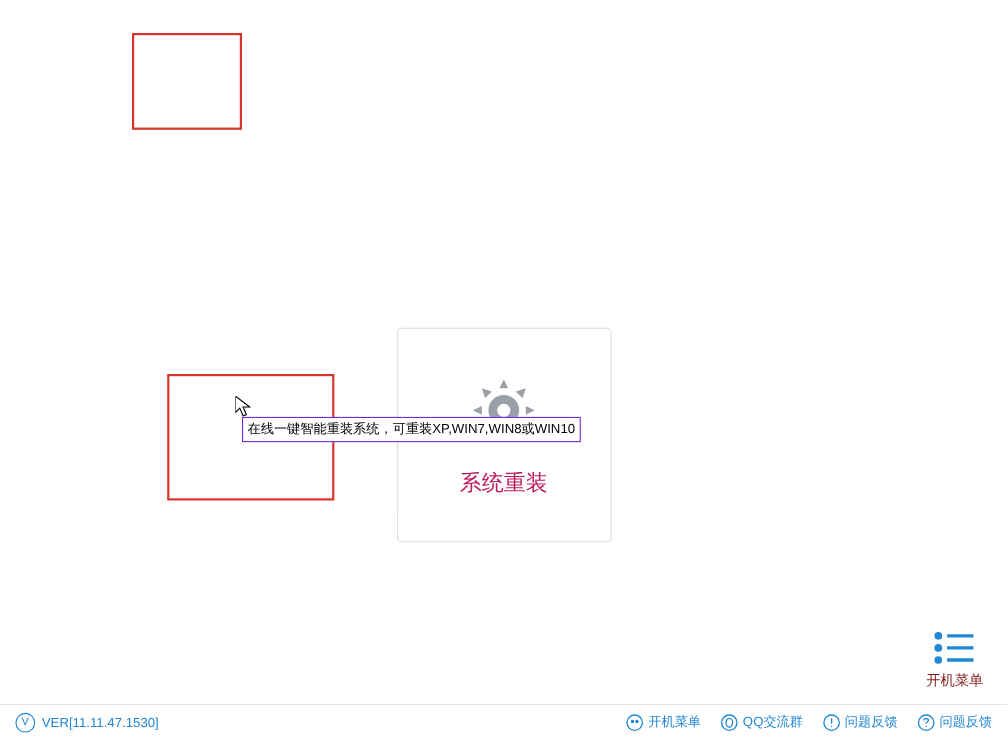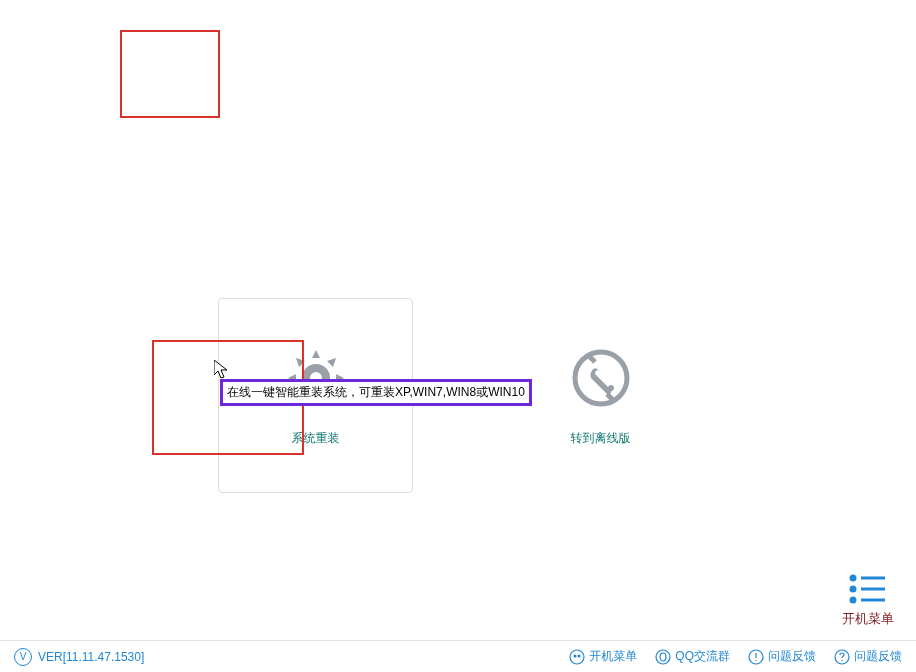--- a/index.html
+++ b/index.html
@@ -27,26 +27,26 @@
 .logo-text { display: flex; flex-direction: column; align-items: flex-end; }
 .logo-text .main { font-size: 26px; font-weight: bold; letter-spacing: 2px; }
 .logo-text .sub { font-size: 14px; letter-spacing: 6px; }
 .logo-circle { width: 66px; height: 66px; border: 2px solid #fff; border-radius: 50%; display: flex; align-items: center; justify-content: center; }
 
 .main { width: 100%; position: relative; padding-top: 170px; display: flex; justify-content: center; gap: 90px; }
 
 .card { width: 195px; height: 195px; border: 1px solid #ddd; border-radius: 4px; display: flex; flex-direction: column; align-items: center; justify-content: center; gap: 18px; cursor: pointer; position: relative; }
 .card.no-border { border: none; }
 .card-icon { width: 68px; height: 68px; display: flex; align-items: center; justify-content: center; color: #7f8691; }
-.card-label { font-size: 12px; color: #0f766e; }
+.card-label { font-size: 20px; color: #be185d; }
 
 .red-box { position: absolute; border: 2px solid #d9332c; pointer-events: none; }
 .red-box.inner { left: 152px; top: 340px; width: 152px; height: 115px; }
 
-.tooltip { position: absolute; left: 220px; top: 379px; background: #fff; border: 3px solid #6d28d9; padding: 2px 4px; font-size: 12px; white-space: nowrap; z-index: 10; }
+.tooltip { position: absolute; left: 220px; top: 379px; background: #fff; border: 1px solid #6d28d9; padding: 2px 4px; font-size: 12px; white-space: nowrap; z-index: 10; }
 
 .boot-menu { position: absolute; right: 22px; bottom: 44px; display: flex; flex-direction: column; align-items: center; gap: 6px; color: #7f1d1d; cursor: pointer; }
 .boot-menu-icon { width: 38px; height: 30px; }
 .boot-menu-label { font-size: 13px; }
 
 .footer { position: absolute; bottom: 0; left: 0; width: 100%; height: 32px; border-top: 1px solid #e5e5e5; display: flex; align-items: center; padding: 0 14px; font-size: 12px; color: #2187d6; }
 .footer .spacer { flex: 1; }
 .footer-item { display: flex; align-items: center; gap: 4px; margin-left: 18px; cursor: pointer; }
 .footer-icon { width: 16px; height: 16px; display: flex; align-items: center; justify-content: center; }
 .ver-badge { width: 18px; height: 18px; border: 1.5px solid #2187d6; border-radius: 50%; display: flex; align-items: center; justify-content: center; font-size: 10px; margin-right: 6px; }
@@ -162,31 +162,20 @@
     <div class="card-icon">
       <svg width="68" height="68" viewBox="0 0 68 68" fill="#9aa0a8">
           <path d="M34 20a14 14 0 100 28 14 14 0 000-28zm0 20a6 6 0 110-12 6 6 0 010 12z"></path>
           <path d="M34 6l4 8h-8zM34 62l-4-8h8zM6 34l8-4v8zM62 34l-8 4v-8zM14 14l9 3-6 6zM54 54l-9-3 6-6zM54 14l-3 9-6-6zM14 54l3-9 6 6z"></path>
         </svg>
     </div>
     <span class="card-label">系统重装</span>
   </div>
 
 
-  <div class="card no-border">
-    <div class="card-icon">
-      <svg width="68" height="68" viewBox="0 0 68 68" fill="none" stroke="#9aa0a8" stroke-width="5">
-          <circle cx="34" cy="34" r="26"></circle>
-          <path d="M22 12l6 6M46 56l-6-6"></path>
-          <path fill="#9aa0a8" stroke="none" d="M28 24a8 8 0 00-4 10l16 16a3 3 0 004-4L28 30a4 4 0 014-4l-4-2z"></path>
-          <circle cx="44" cy="44" r="3" fill="#9aa0a8" stroke="none"></circle>
-        </svg>
-    </div>
-    <span class="card-label">转到离线版</span>
-  </div>
 </div>
 
 <div class="red-box inner"></div>
 
 <div class="tooltip">在线一键智能重装系统，可重装XP,WIN7,WIN8或WIN10</div>
 
 <svg class="cursor" viewBox="0 0 14 20">
     <path d="M0 0l0 15 4-4 3 7 3-1-3-7 6 0z" fill="#fff" stroke="#000" stroke-width="1"></path>
   </svg>
 

